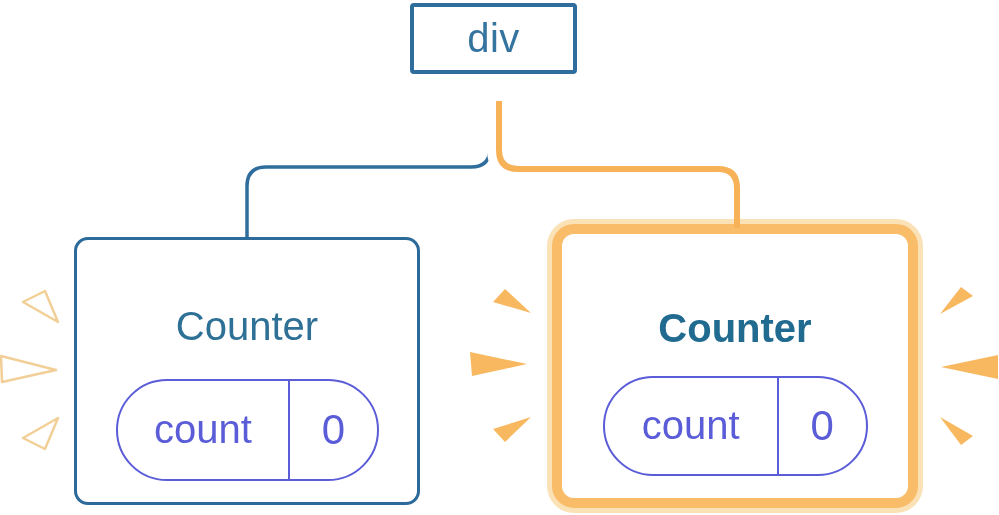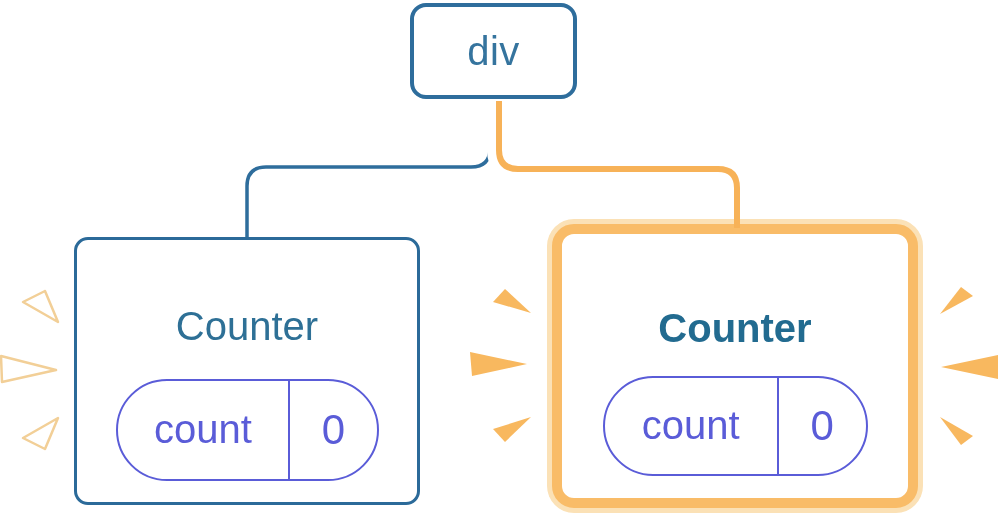--- a/index.html
+++ b/index.html
@@ -5,22 +5,22 @@
   html,body{margin:0;padding:0;background:#ffffff;}
   .canvas{
     position:relative;width:999px;height:515px;background:#ffffff;
     font-family:"Liberation Sans",sans-serif;overflow:hidden;
   }
   .layer{position:absolute;left:0;top:0;z-index:1;}
   .node{position:absolute;box-sizing:border-box;background:#ffffff;z-index:2;}
 
   
   .root-node{
-    left:410px;top:3px;width:167px;height:96px;
-    border:4px solid #2E6D9C;border-radius:16px;
+    left:410px;top:3px;width:167px;height:71px;
+    border:4px solid #2E6D9C;border-radius:4px;
     display:flex;align-items:center;justify-content:center;
     color:#35749E;font-size:40px;font-weight:500;letter-spacing:.5px;
   }
 
   
   .counter-box{
     display:flex;flex-direction:column;align-items:center;justify-content:center;
   }
   .counter-left{
     left:74px;top:237px;width:346px;height:268px;

